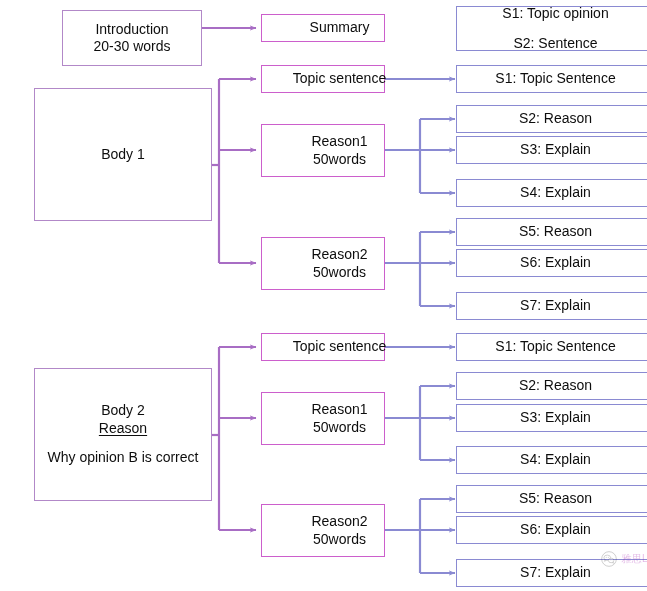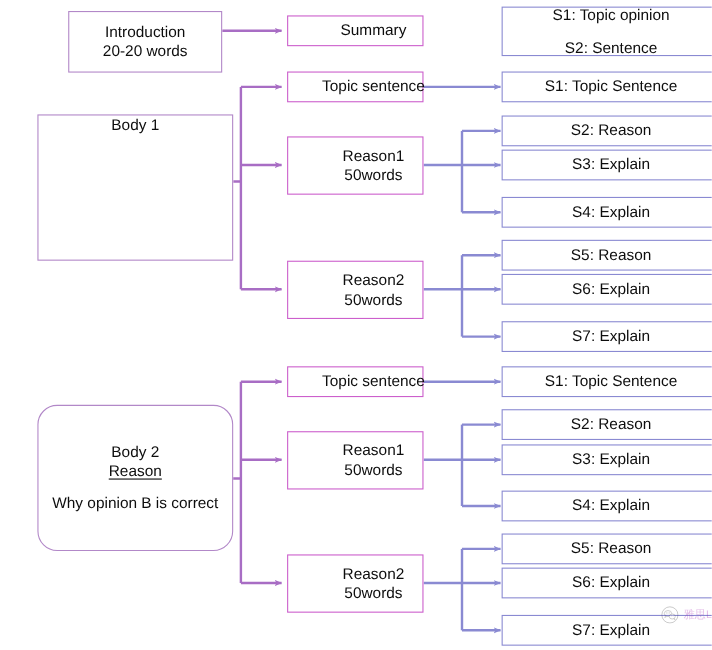--- a/index.html
+++ b/index.html
@@ -128,28 +128,28 @@
       <path d="M362,530 L397,530"></path>
       <path d="M397,499 L397,573"></path>
       <path d="M397,499 L432,499" marker-end="url(#ahB)"></path>
       <path d="M397,530 L432,530" marker-end="url(#ahB)"></path>
       <path d="M397,573 L432,573" marker-end="url(#ahB)"></path>
     </g>
   </svg>
 
   <div class="box b-lilac t-mid" style="left:39px;top:10px;width:140px;height:56px;">
     <span class="line">Introduction</span>
-    <span class="line">20-20 words</span>
-  </div>
-
-  <div class="box b-lilac t-mid" style="left:11px;top:104px;width:178px;height:133px;justify-content:space-between;">
+    <span class="line">20-30 words</span>
+  </div>
+
+  <div class="box b-lilac t-mid" style="left:11px;top:88px;width:178px;height:133px;">
     <span class="line">Body 1</span>
   </div>
 
-  <div class="box b-lilac t-mid" style="left:11px;top:368px;width:178px;height:133px;border-radius:18px;">
+  <div class="box b-lilac t-mid" style="left:11px;top:368px;width:178px;height:133px;">
     <span class="line">Body 2</span>
     <span class="line u">Reason</span>
     <span class="spacer"></span>
     <span class="line">Why opinion B is correct</span>
   </div>
 
   <div class="box b-magenta t-mid" style="left:238px;top:14px;width:124px;height:28px;">
     <span class="line">Summary</span>
   </div>
 

